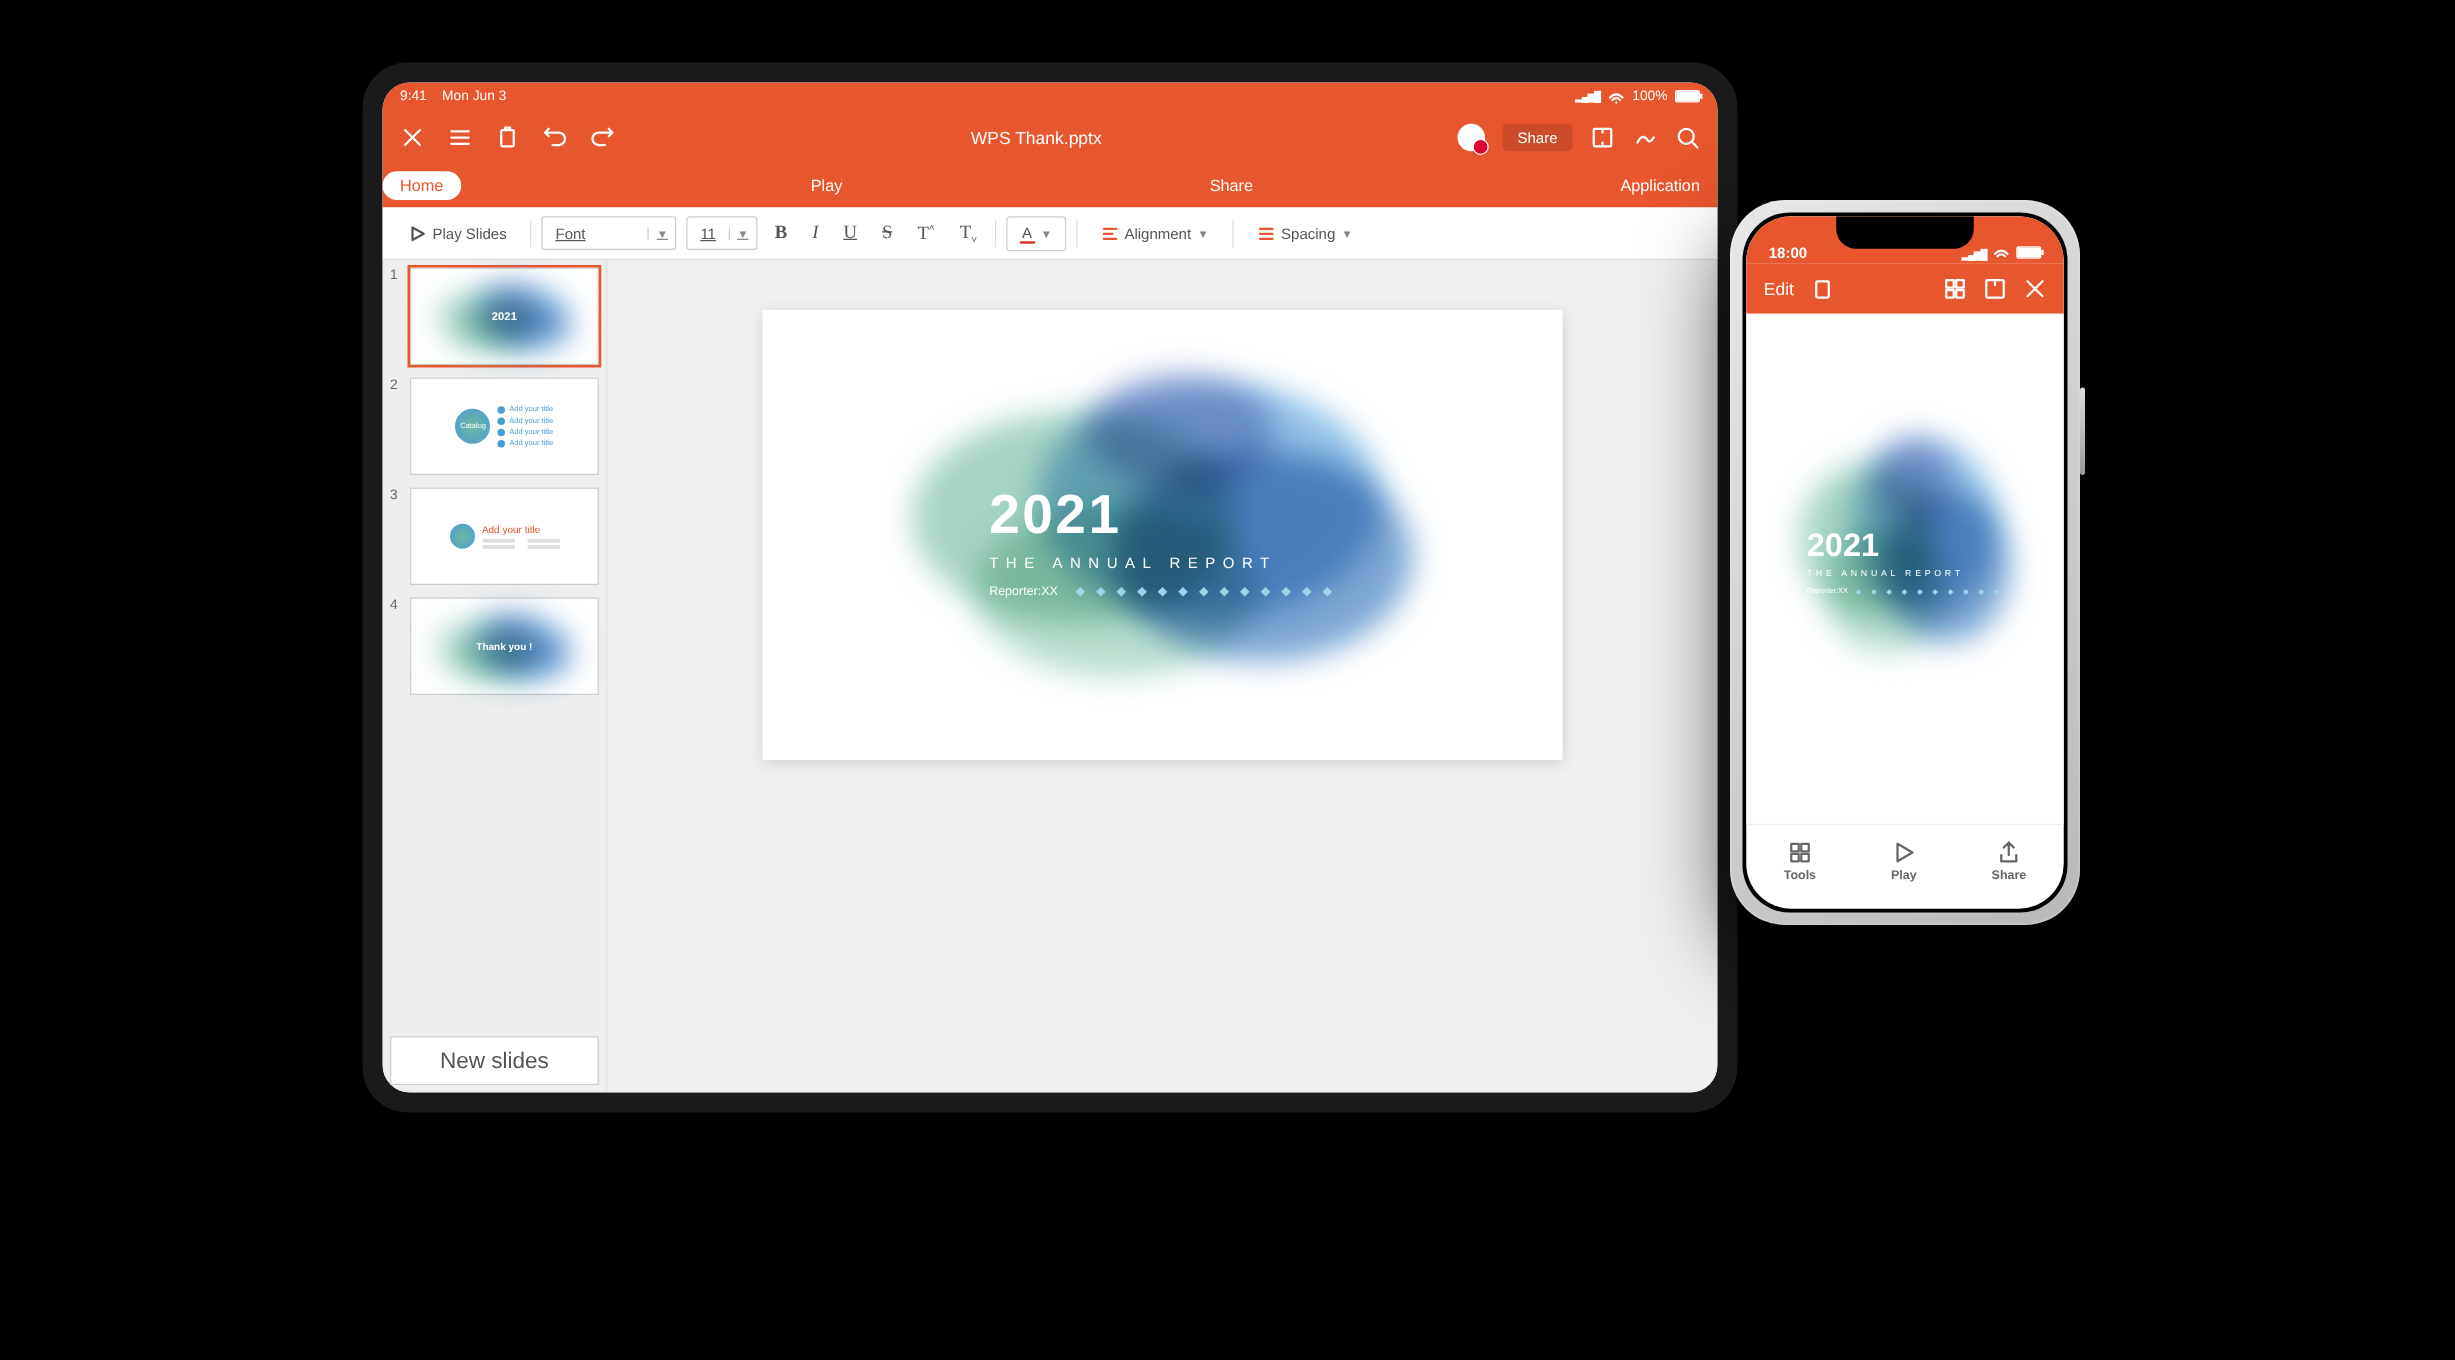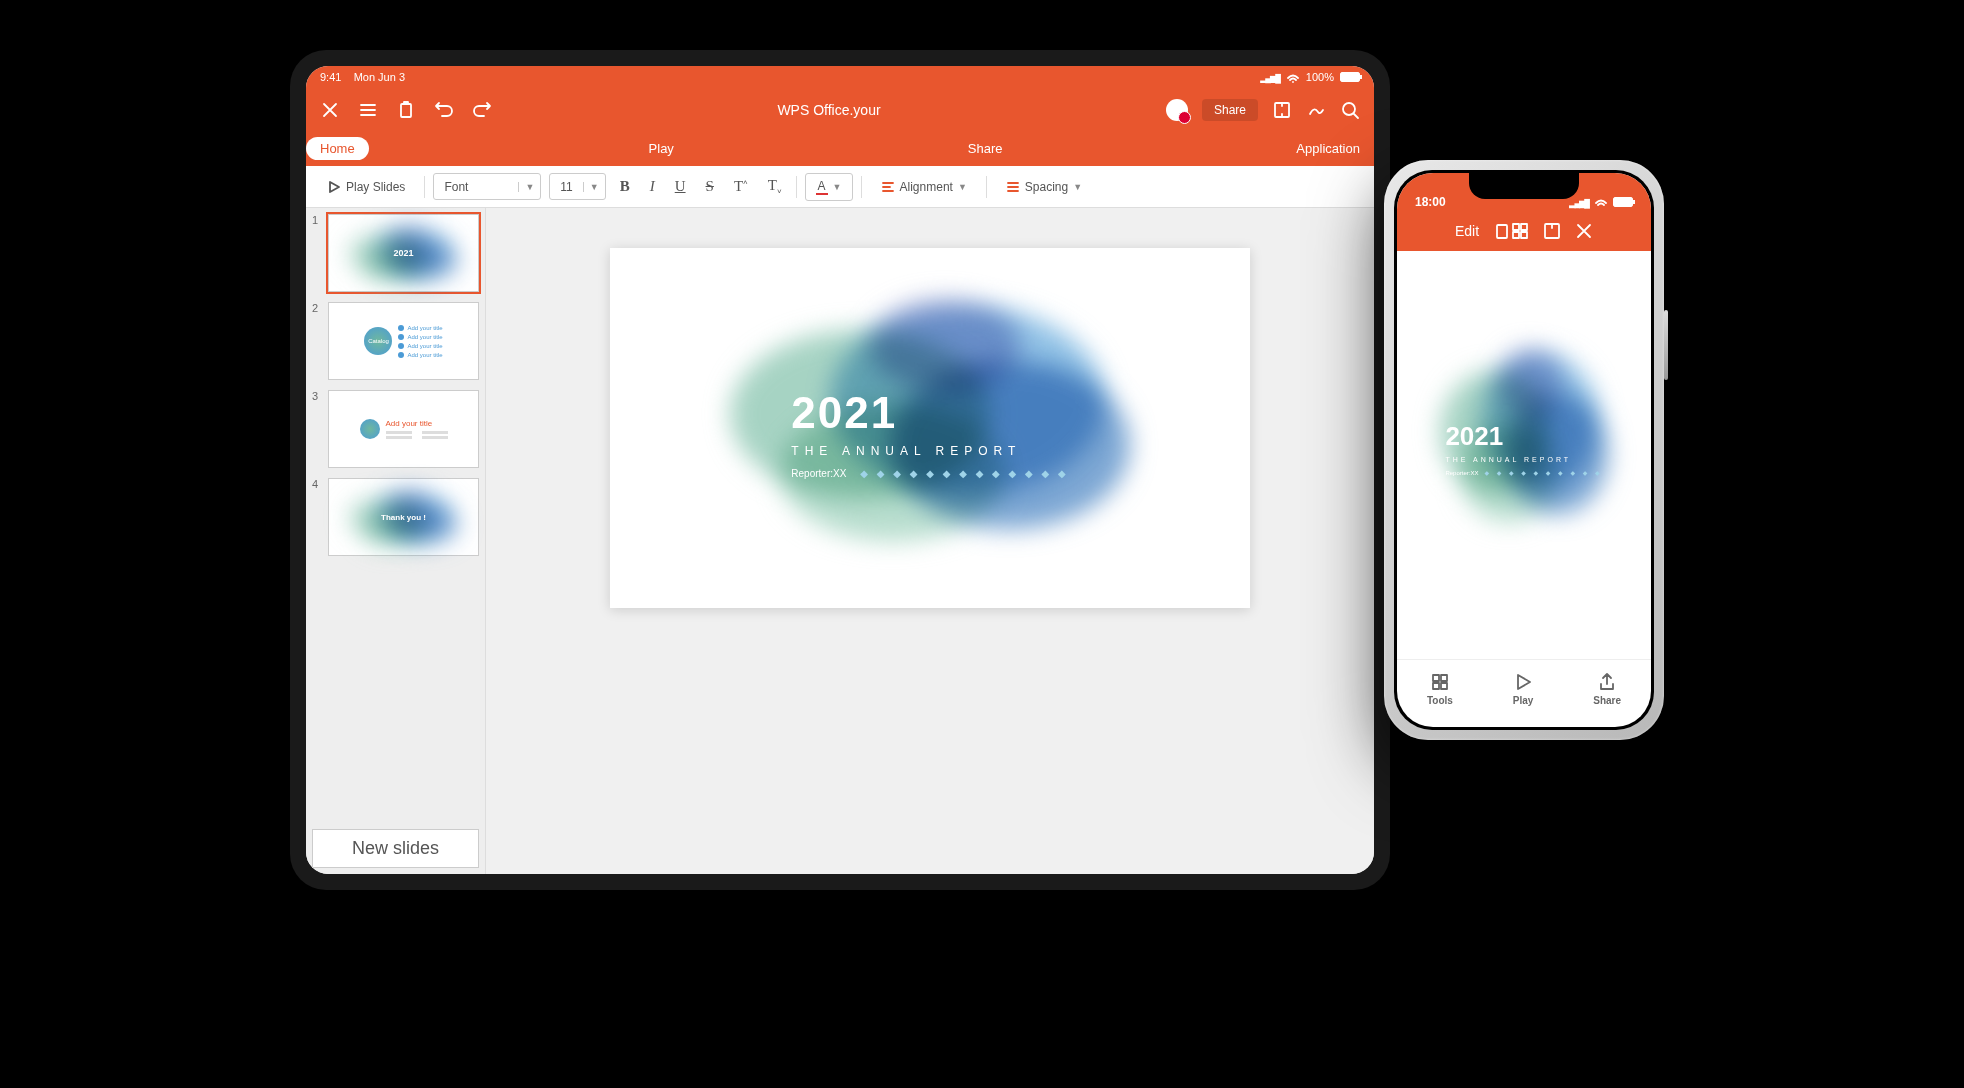--- a/index.html
+++ b/index.html
@@ -23,21 +23,21 @@
 
 .tab-bar { background: #e8562e; height: 34px; display: flex; align-items: flex-end; justify-content: space-between; gap: 28px; color: #fff; font-size: 13px; padding-bottom: 6px; }
 .tab { padding: 4px 14px; border-radius: 12px; cursor: pointer; }
 .tab.active { background: #fff; color: #e8562e; }
 
 .toolbar { background: #fff; height: 42px; border-bottom: 1px solid #ddd; display: flex; align-items: center; padding: 0 10px; gap: 8px; font-size: 12px; color: #555; }
 .tool-btn { display: flex; align-items: center; gap: 5px; padding: 5px 10px; border: 1px solid transparent; border-radius: 3px; cursor: pointer; }
 .tool-btn.bord { border-color: #ccc; }
 .tool-sep { width: 1px; height: 22px; background: #ddd; }
 .dropdown { display: flex; align-items: center; border: 1px solid #ccc; border-radius: 3px; height: 27px; }
-.dropdown span { padding: 0 10px; }
+.dropdown span { padding: 0 10px; text-decoration: underline; }
 .dropdown .caret { padding: 0 6px; border-left: 1px solid #ccc; color:#888; font-size:9px; }
 .fmt { font-family: Georgia, serif; font-size: 15px; padding: 0 6px; cursor: pointer; }
 .fmt.b { font-weight: bold; }
 .fmt.i { font-style: italic; }
 .fmt.u { text-decoration: underline; }
 .fmt.s { text-decoration: line-through; }
 
 .workspace { flex: 1; display: flex; overflow: hidden; }
 .slide-panel { width: 180px; background: #eee; display: flex; flex-direction: column; border-right: 1px solid #ddd; }
 .thumbs { flex: 1; overflow: auto; padding: 6px; }
@@ -74,21 +74,21 @@
 .mini-title3 { font-size:8px; color:#e8562e; }
 
 
 .phone { position: absolute; right: 300px; top: 160px; width: 280px; height: 580px; background: linear-gradient(135deg,#e8e8e8,#b8b8b8); border-radius: 44px; padding: 10px; box-shadow: 0 25px 70px rgba(0,0,0,0.7), inset 0 0 3px rgba(255,255,255,0.5); }
 .phone-inner { width:100%; height:100%; background:#000; border-radius: 38px; padding: 3px; }
 .phone-screen { width: 100%; height: 100%; background: #fff; border-radius: 36px; overflow: hidden; position: relative; display:flex; flex-direction:column; }
 .notch { position: absolute; top: 0; left: 50%; transform: translateX(-50%); width: 110px; height: 26px; background: #000; border-radius: 0 0 16px 16px; z-index: 10; }
 .phone-btn-r { position:absolute; right:-4px; top:150px; width:4px; height:70px; background:linear-gradient(#ddd,#999); border-radius:2px; }
 
 .ph-status { height: 38px; background: #e8562e; display:flex; align-items:flex-end; justify-content:space-between; padding: 0 18px 2px; color:#fff; font-size:12px; font-weight:600; }
-.ph-titlebar { height: 40px; background: #e8562e; display:flex; align-items:center; justify-content:center; padding: 0 14px; color:#fff; font-size:14px; }
+.ph-titlebar { height: 40px; background: #e8562e; display:flex; align-items:center; justify-content:space-between; padding: 0 14px; color:#fff; font-size:14px; }
 .ph-tb-left { display:flex; align-items:center; gap:14px; }
 .ph-tb-right { display:flex; align-items:center; gap:14px; }
 .ph-tb-right svg { width:18px; height:18px; }
 
 .ph-canvas { flex:1; background:#fff; display:flex; align-items:flex-start; justify-content:center; padding-top: 80px; }
 .ph-slide { width: 210px; height: 220px; position: relative; display:flex; align-items:center; justify-content:center; }
 .ph-slide .wc-blob{ width:100%; height:100%; }
 .ph-text { position:relative; z-index:2; color:#fff; text-align:left; margin-top:15px; }
 .ph-year { font-size: 26px; font-weight:700; }
 .ph-sub { font-size: 7px; letter-spacing: 3px; margin-top:4px; }
@@ -142,21 +142,21 @@
             <rect x="5" y="4" width="10" height="13" rx="1"></rect>
             <path d="M8 4 V2 H12 V4"></path>
           </svg>
         <svg>
             <path d="M5 9 L2 6 L5 3 M2 6 H13 A5 5 0 0 1 13 16 H8"></path>
           </svg>
         <svg>
             <path d="M15 9 L18 6 L15 3 M18 6 H7 A5 5 0 0 0 7 16 H12"></path>
           </svg>
       </div>
-      <div class="tb-center">WPS Office.your</div>
+      <div class="tb-center">WPS Thank.pptx</div>
       <div class="tb-right">
         <span class="avatar"></span>
         <span class="share-btn">Share</span>
         <svg width="20" height="20">
             <rect x="3" y="3" width="14" height="14" rx="1"></rect>
             <path d="M10 3 V6 M10 14 V17"></path>
           </svg>
         <svg width="20" height="20">
             <path d="M4 14 Q8 6 12 12 Q14 15 17 10"></path>
           </svg>

